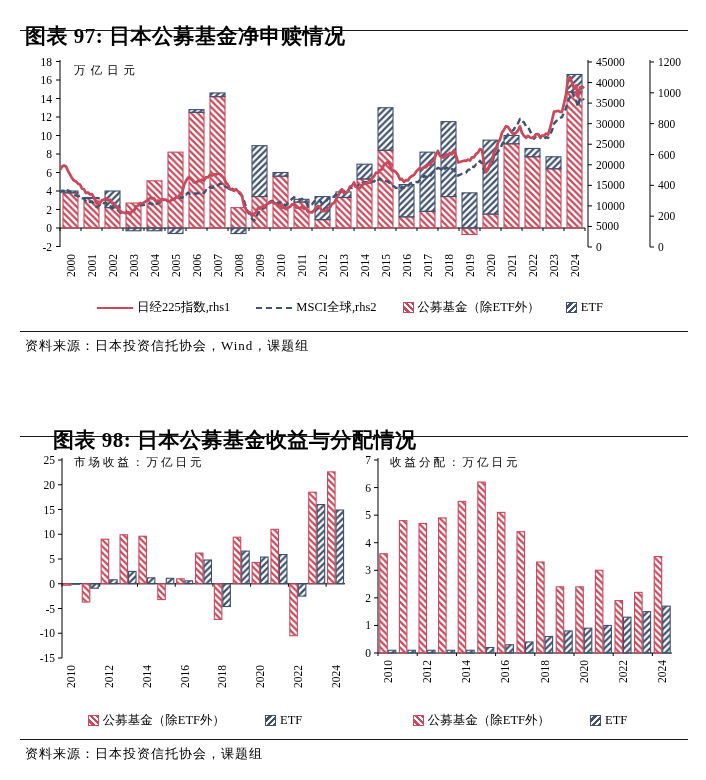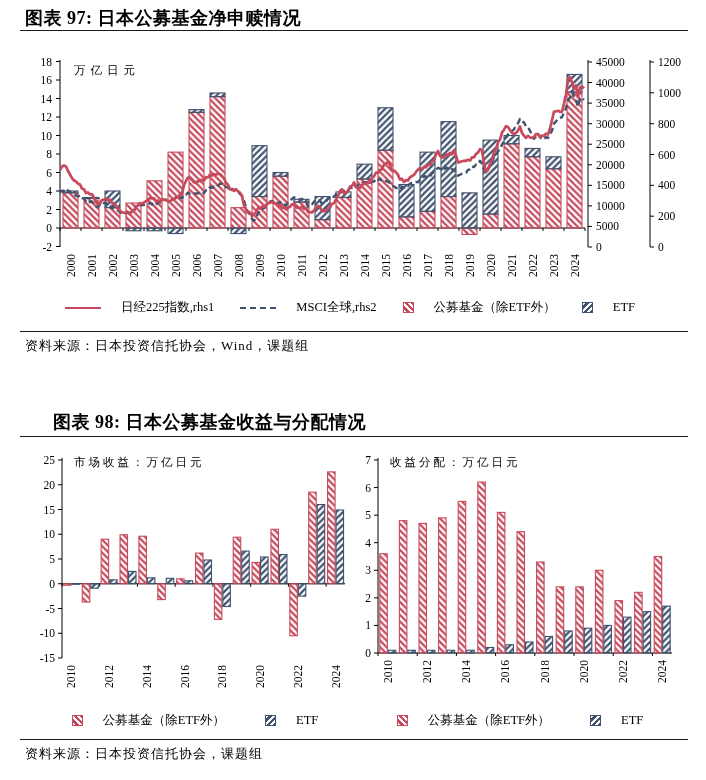--- a/index.html
+++ b/index.html
@@ -1,25 +1,25 @@
 <!DOCTYPE html>
 <html style="--red: #C7495B; --navy: #40526E;"><head>
 <meta charset="utf-8">
 <style>
   html,body{margin:0;padding:0;background:#fff;}
   #page{position:relative;width:706px;height:780px;background:#fff;overflow:hidden;
         font-family:"Liberation Serif","DejaVu Serif",serif;color:#000;}
-  .fig-title{position:absolute;left:25px;font-size:18px;font-weight:bold;letter-spacing:0.5px;white-space:nowrap;}
+  .fig-title{position:absolute;left:25px;font-size:21px;font-weight:bold;letter-spacing:0.5px;white-space:nowrap;margin-top:16px;}
   .rule{position:absolute;left:20px;width:668px;height:0;border-top:1.6px solid #1a1a1a;}
   .src{position:absolute;left:25px;font-size:13px;letter-spacing:1px;white-space:nowrap;}
   svg{position:absolute;display:block;}
   svg text{font-family:"Liberation Serif","DejaVu Serif",serif;font-size:11.5px;fill:#000;}
   .legend-row{position:absolute;display:flex;justify-content:center;align-items:center;
               font-size:12.5px;white-space:nowrap;}
-  .legend-item{display:flex;align-items:center;gap:20px;}
+  .legend-item{display:flex;align-items:center;gap:4px;}
   .lg-line{width:36px;height:0;border-top:2.6px solid var(--red);}
   .lg-dash{width:36px;height:0;border-top:2.6px dashed var(--navy);}
   .lg-sw{width:11px;height:11px;box-sizing:border-box;}
   .lg-sw.red{border:1.3px solid var(--red);
     background:repeating-linear-gradient(45deg,#fff 0 2px,var(--red) 2px 4.4px);}
   .lg-sw.navy{border:1.3px solid var(--navy);
     background:repeating-linear-gradient(135deg,#fff 0 2px,var(--navy) 2px 4.4px);}
 </style>
 </head>
 <body>

